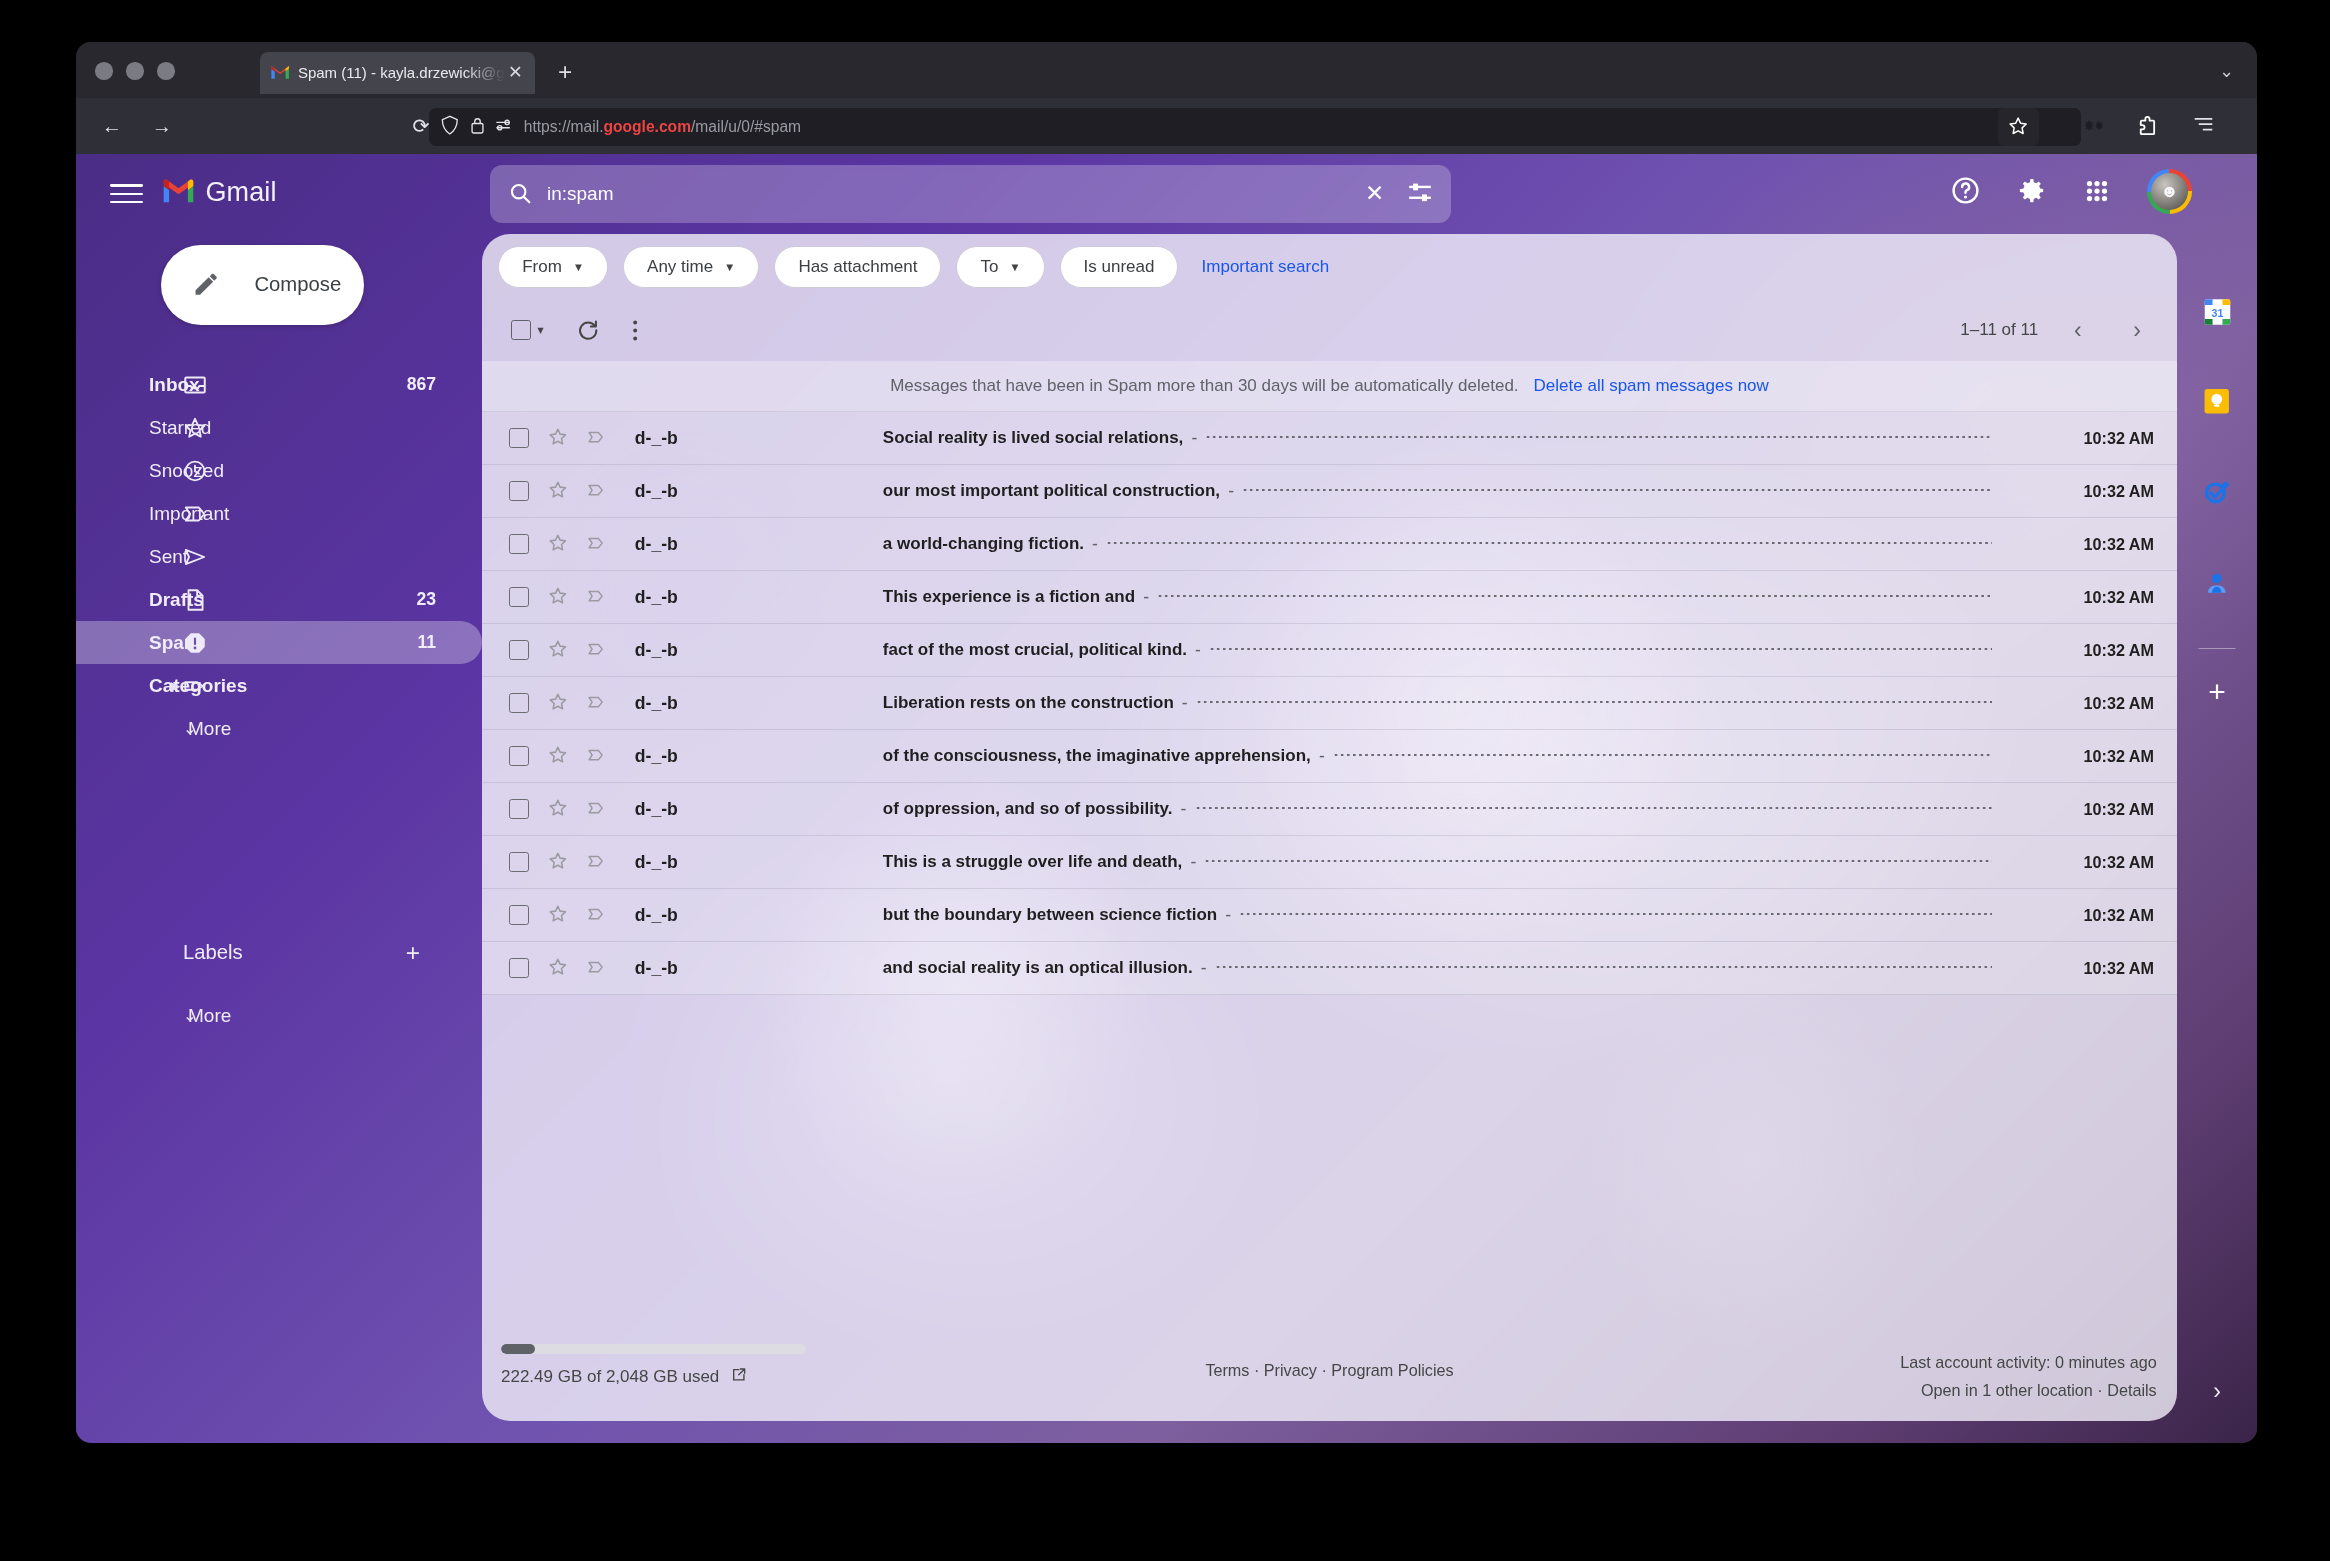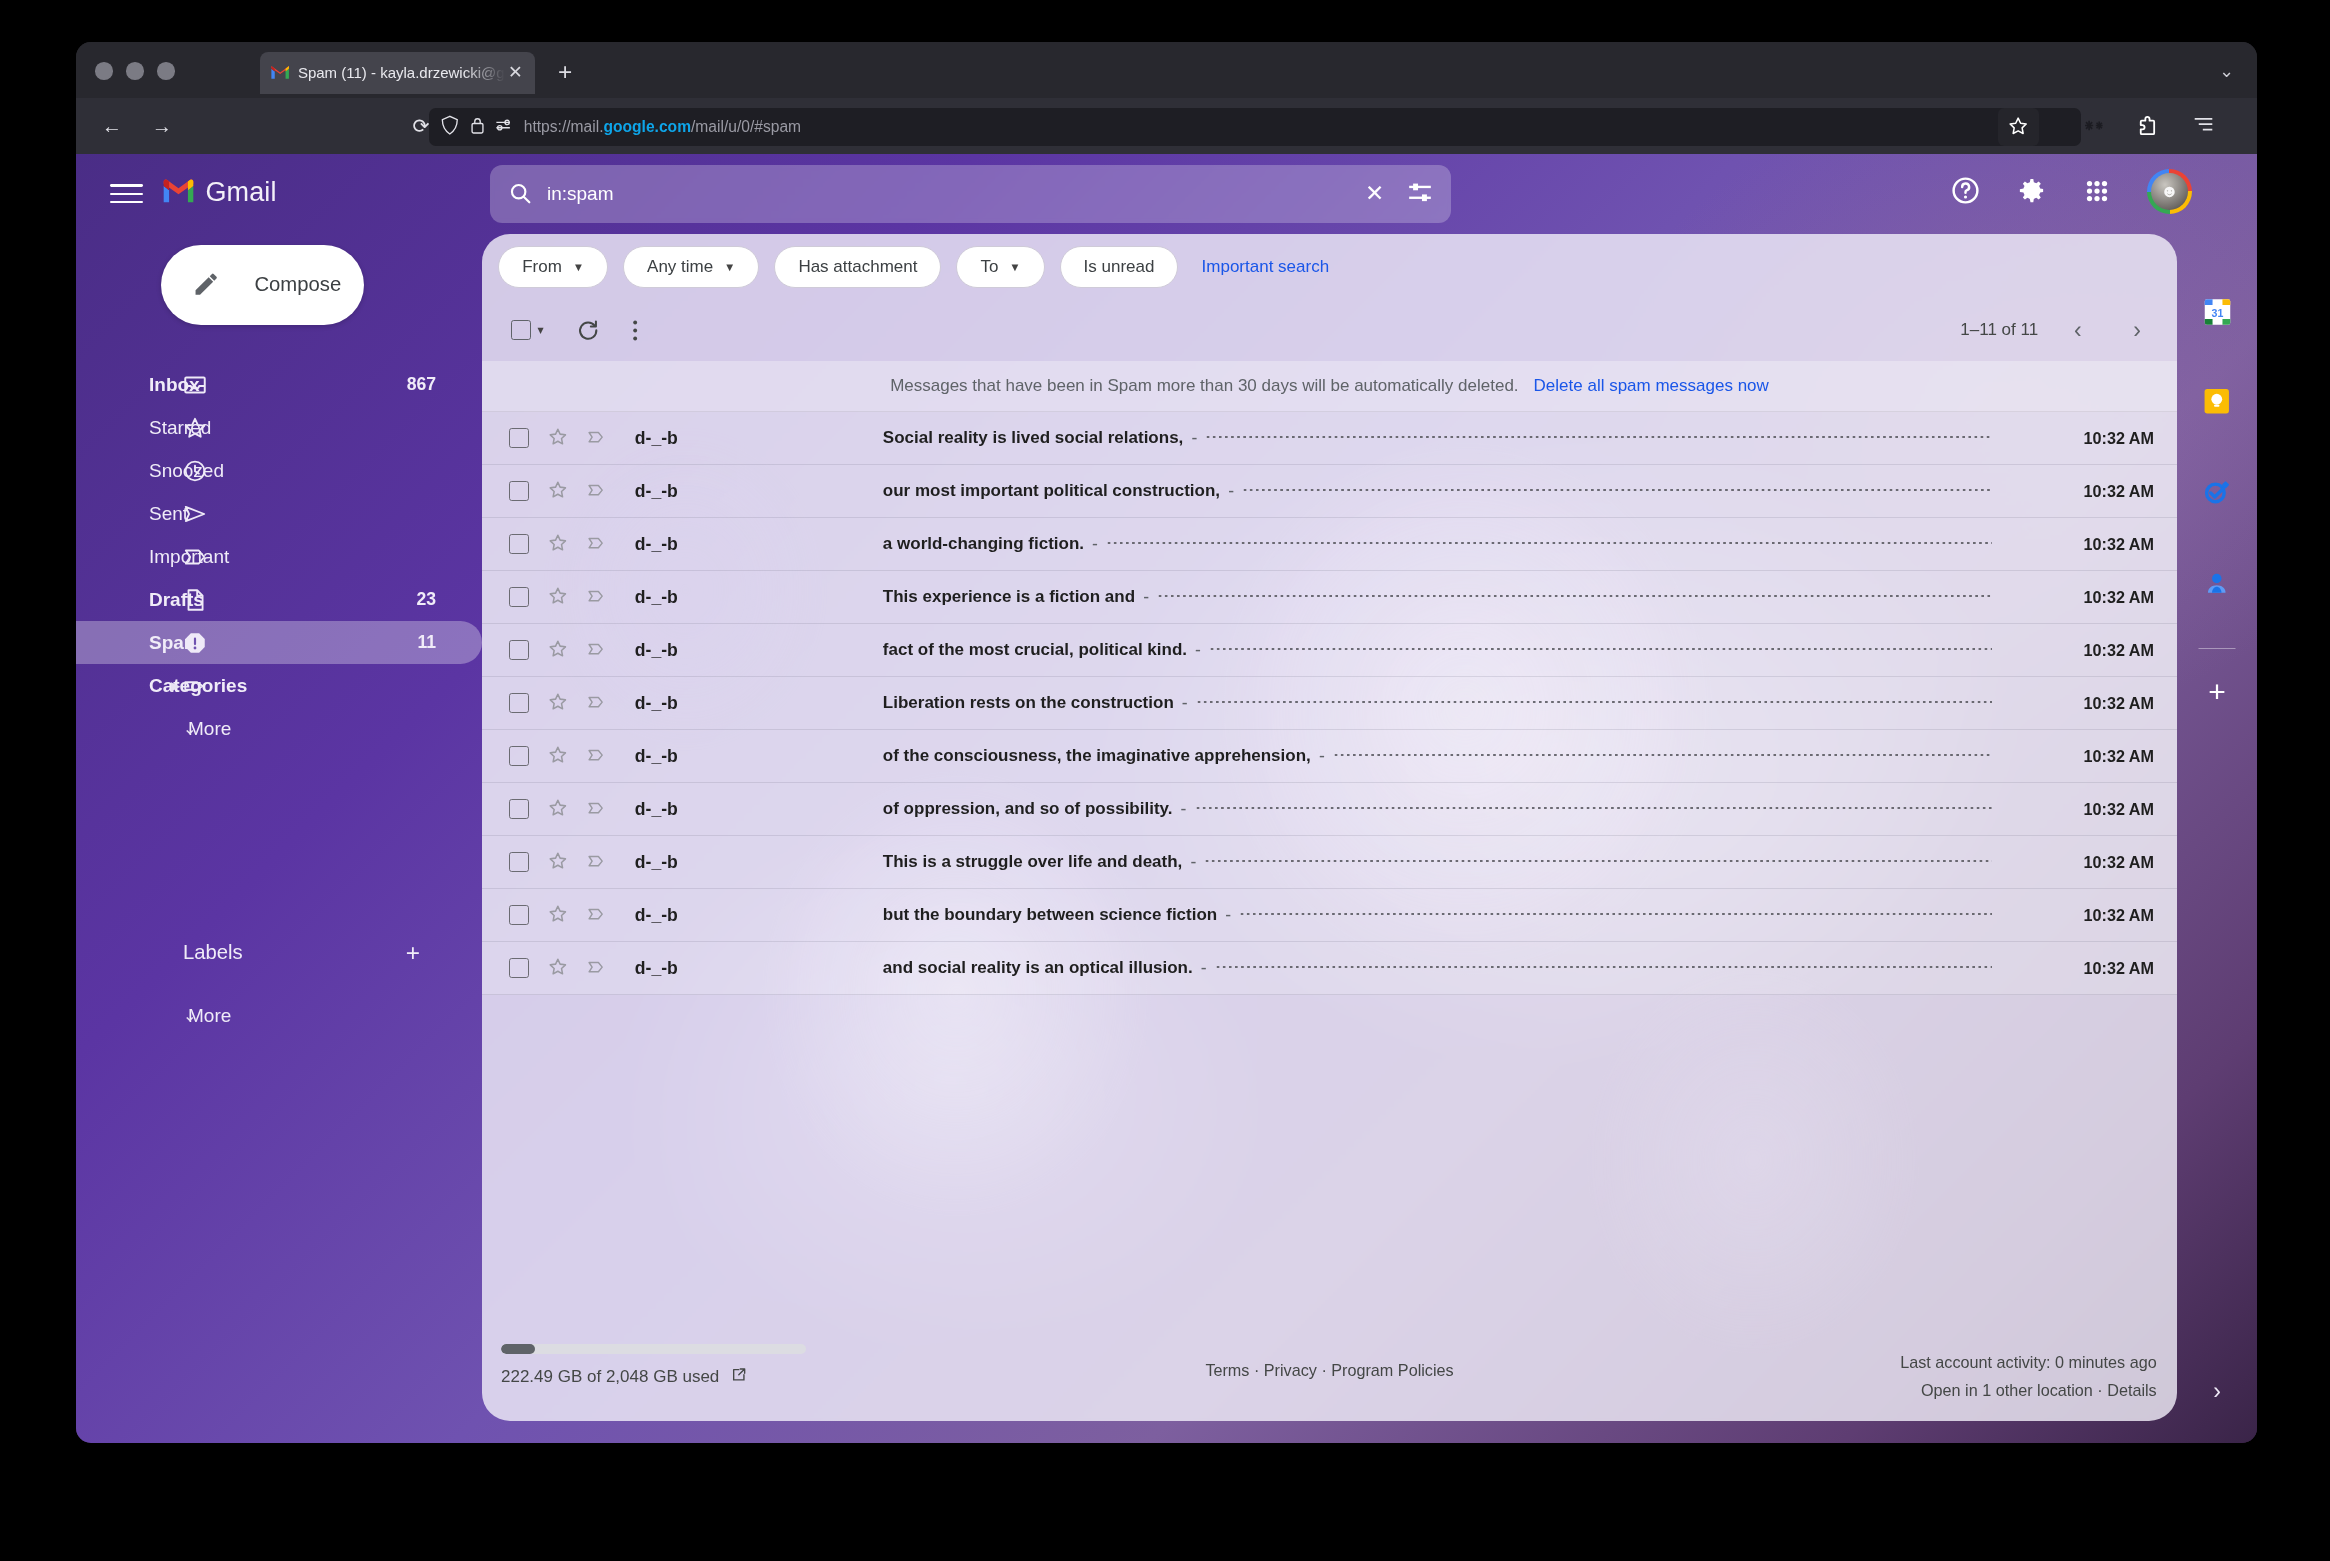--- a/index.html
+++ b/index.html
@@ -59,21 +59,21 @@
     position: absolute; top: 15px; width: 26px; height: 26px;
     color: #e2e2e8; font-size: 20.3px; line-height: 26px; text-align: center;
   }
   .urlbar {
     position: absolute; left: 353px; top: 9.5px; right: 176px; height: 38px;
     background: #1e1e24; border-radius: 6.8px; display: flex; align-items: center;
     padding: 0 12.2px; gap: 10.8px;
   }
   .urlbar svg { flex: none; }
   .urltext { color: #9a9aa4; font-size: 15.6px; white-space: nowrap; }
-  .urltext b { color: #0ea5e9; font-weight: 700; }
+  .urltext b { color: #ef4444; font-weight: 700; }
   .star-btn {
     position: absolute; right: 218px; top: 9.5px; width: 41px; height: 38px;
     border-radius: 6.1px; background: #25252b; display: flex; align-items: center; justify-content: center;
   }
   .right-ico { position: absolute; top: 16.2px; color: #e2e2e8; }
 
   
   #gmail {
     position: relative; height: calc(1401px - 111px);
     background: #2d1b3d;
@@ -454,33 +454,33 @@
                     <circle cx="12" cy="12" r="8.6" fill="none" stroke="#efeaf8" stroke-width="1.7"></circle>
                     <path d="M12 7v5.3l3.6 2.1" fill="none" stroke="#efeaf8" stroke-width="1.7" stroke-linecap="round"></path>
                   </svg>
               </span>
               <span class="lbl">Snoozed</span>
             </div>
 
             <div class="navitem">
               <span class="ic">
                 <svg width="26" height="26" viewBox="0 0 24 24">
+                    <path d="M3.5 6h12l5 6-5 6h-12l4-6z" fill="none" stroke="#efeaf8" stroke-width="1.7" stroke-linejoin="round"></path>
+                  </svg>
+              </span>
+              <span class="lbl">Important</span>
+            </div>
+
+            <div class="navitem">
+              <span class="ic">
+                <svg width="26" height="26" viewBox="0 0 24 24">
                     <path d="M3.5 5.5l17 6.5-17 6.5 3-6.5z" fill="none" stroke="#efeaf8" stroke-width="1.7" stroke-linejoin="round"></path>
                   </svg>
               </span>
               <span class="lbl">Sent</span>
-            </div>
-
-            <div class="navitem">
-              <span class="ic">
-                <svg width="26" height="26" viewBox="0 0 24 24">
-                    <path d="M3.5 6h12l5 6-5 6h-12l4-6z" fill="none" stroke="#efeaf8" stroke-width="1.7" stroke-linejoin="round"></path>
-                  </svg>
-              </span>
-              <span class="lbl">Important</span>
             </div>
 
             <div class="navitem bold">
               <span class="ic">
                 <svg width="26" height="26" viewBox="0 0 24 24">
                     <path d="M6 3h8l5 5v13H6z" fill="none" stroke="#efeaf8" stroke-width="1.7" stroke-linejoin="round"></path>
                     <path d="M14 3v5h5" fill="none" stroke="#efeaf8" stroke-width="1.7"></path>
                   </svg>
               </span>
               <span class="lbl">Drafts</span>

